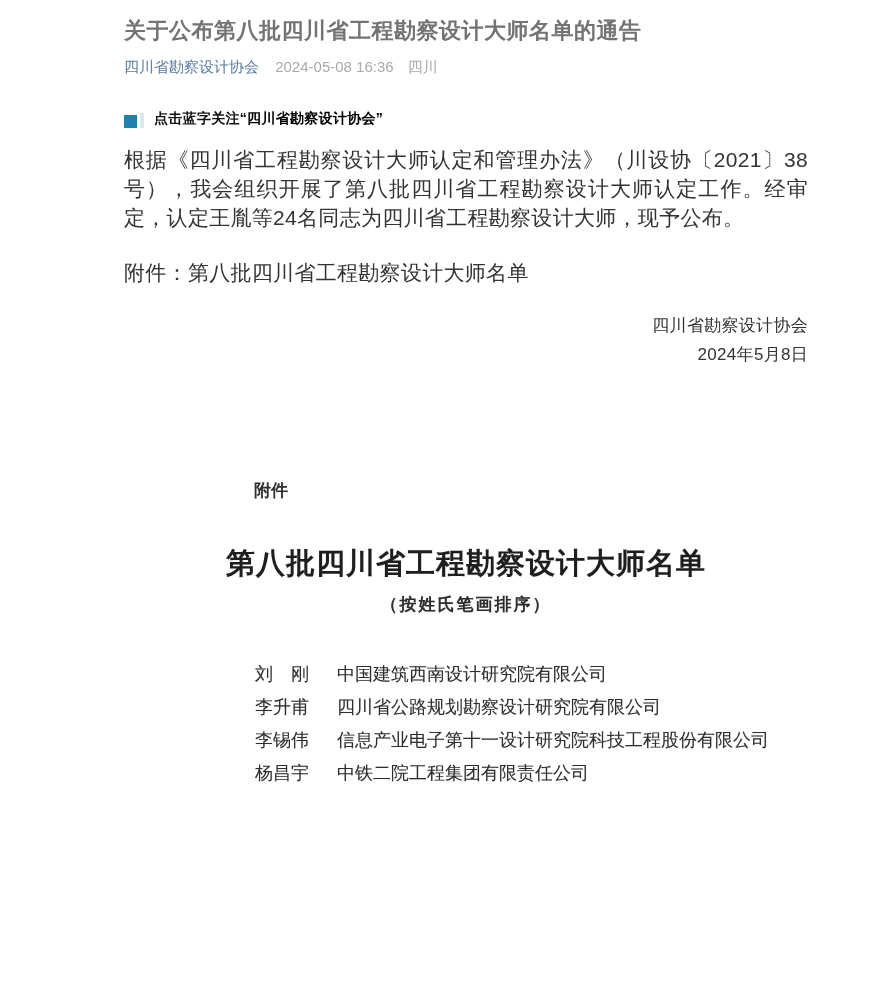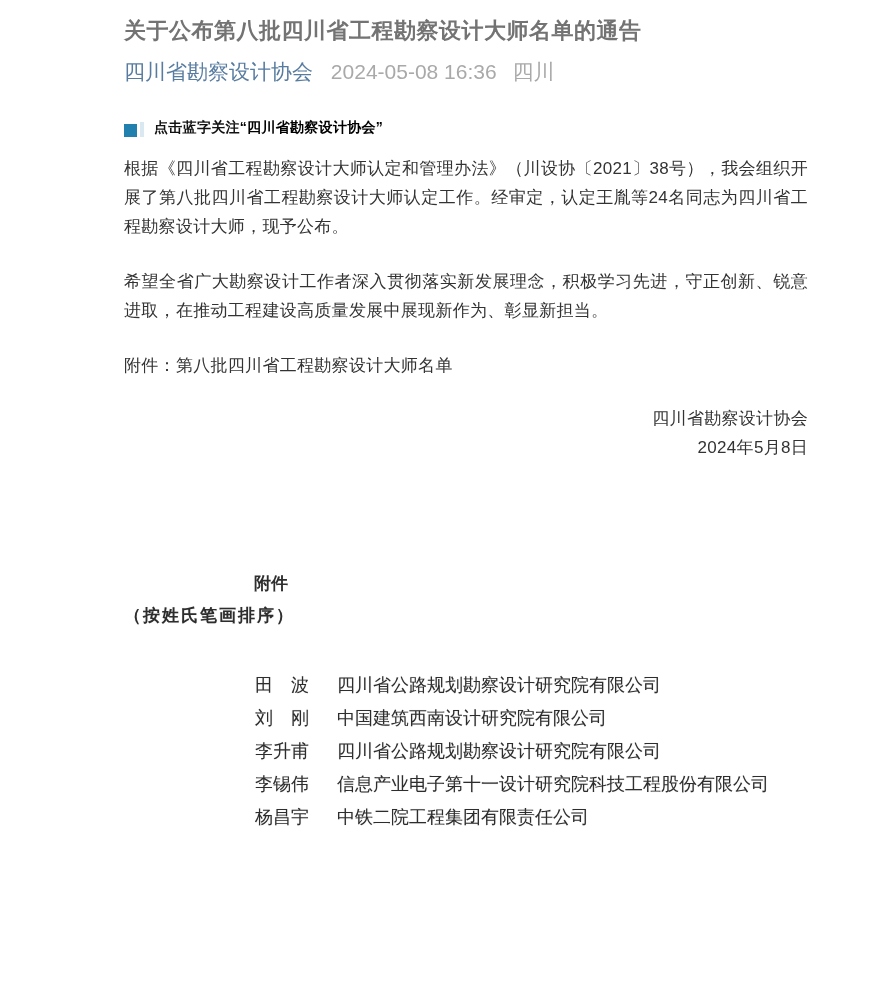--- a/index.html
+++ b/index.html
@@ -14,37 +14,37 @@
 
   .page-title{
     margin:0;
     font-size:22px;
     font-weight:700;
     line-height:1.4;
     color:#737373;
     letter-spacing:.5px;
   }
 
-  .meta{margin-top:11px;font-size:21px;white-space:nowrap;}
+  .meta{margin-top:11px;font-size:15px;white-space:nowrap;}
   .account{color:#587ca0;margin-right:12px;cursor:pointer;}
   .meta-gray{color:#a9a9a9;margin-right:10px;}
 
   .follow{
     margin-top:33px;
     display:flex;align-items:flex-end;
     font-size:14px;font-weight:700;letter-spacing:.3px;
   }
   .sq{width:13px;height:13px;background:#2180ad;flex:0 0 auto;}
   .sq-light{width:4px;height:15px;background:#d9e8f1;margin-left:3px;margin-right:10px;flex:0 0 auto;}
   .follow-prefix{color:#121212;}
   .follow-link{color:#000000;cursor:pointer;}
 
   .para{
     margin-top:26px;
-    font-size:17px;
+    font-size:21px;
     line-height:29px;
     color:#333333;
     text-align:justify;
     letter-spacing:.3px;
   }
   .para.first{margin-top:17px;}
 
   .sig{
     margin-top:24px;
     text-align:right;
@@ -72,21 +72,21 @@
   .attach-title{
     margin-top:42px;
     text-align:center;
     font-size:29px;
     font-weight:700;
     color:#1e1e1e;
     letter-spacing:1px;
   }
   .attach-subtitle{
     margin-top:9px;
-    text-align:left;
+    text-align:center;
     font-size:17px;
     font-weight:700;
     letter-spacing:2px;
   }
   .attach-list{margin-top:42px;}
   .attach-row{
     height:33px;line-height:33px;
     padding-left:131px;
     font-size:18px;
     white-space:nowrap;
@@ -109,37 +109,34 @@
 
   <div class="follow">
     <span class="sq"></span>
     <span class="sq-light"></span>
     <span class="follow-prefix">点击蓝字关注</span>
     <span class="follow-link">“四川省勘察设计协会”</span>
   </div>
 
   <p class="para first">根据《四川省工程勘察设计大师认定和管理办法》（川设协〔2021〕38号），我会组织开展了第八批四川省工程勘察设计大师认定工作。经审定，认定王胤等24名同志为四川省工程勘察设计大师，现予公布。</p>
 
-  <p class="para">希望全省广大勘察设计工作者深入贯彻落实新发展理念，积极学习先进，守正创新、锐意进取，在推动工程建设高质量发展中展现新作为、彰显新担当。</p>
 
   <p class="para">附件：第八批四川省工程勘察设计大师名单</p>
 
   <div class="sig">
     <div>四川省勘察设计协会</div>
     <div>2024年5月8日</div>
   </div>
 
   <div class="attach">
     <div class="attach-label">附件</div>
+    <div class="attach-title">第八批四川省工程勘察设计大师名单</div>
     <div class="attach-subtitle">（按姓氏笔画排序）</div>
 
     <div class="attach-list">
-      <div class="attach-row">
-        <span class="attach-name">田　波</span><span class="attach-company">四川省公路规划勘察设计研究院有限公司</span>
-      </div>
       <div class="attach-row">
         <span class="attach-name">刘　刚</span><span class="attach-company">中国建筑西南设计研究院有限公司</span>
       </div>
       <div class="attach-row">
         <span class="attach-name">李升甫</span><span class="attach-company">四川省公路规划勘察设计研究院有限公司</span>
       </div>
       <div class="attach-row">
         <span class="attach-name">李锡伟</span><span class="attach-company">信息产业电子第十一设计研究院科技工程股份有限公司</span>
       </div>
       <div class="attach-row">

